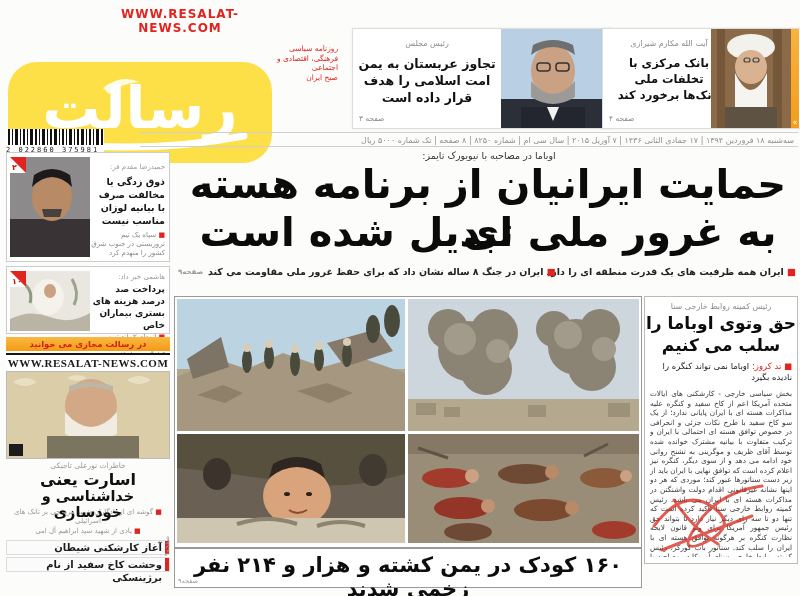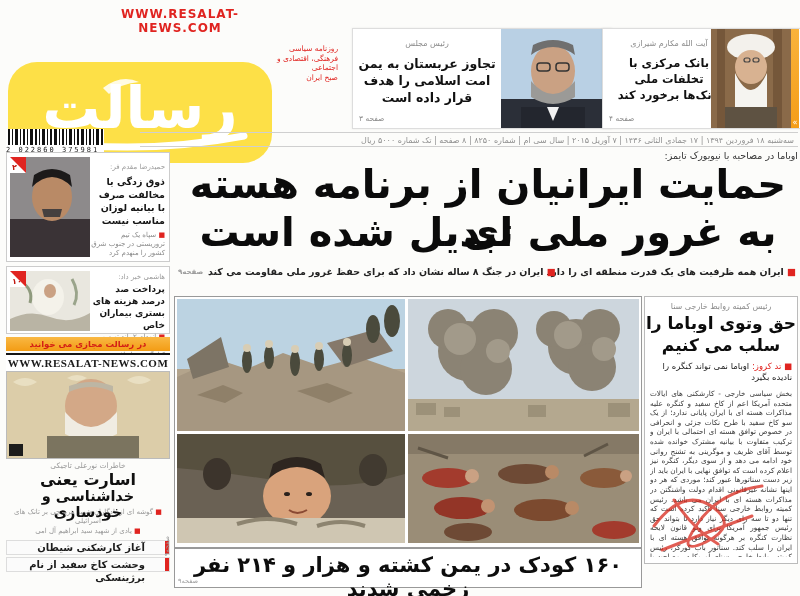--- a/index.html
+++ b/index.html
@@ -25,21 +25,21 @@
   .orange-strip{top:0;width:8px;height:99px;background:linear-gradient(#f9b33c,#f49d18);}
   .chev{position:absolute;bottom:1px;left:0;width:8px;text-align:center;color:#fff;font-size:8px;}
   .cardphoto{top:0;height:99px;}
 
   
   .dateline{left:140px;top:132px;width:658px;height:15px;border-top:1px solid #cfcfcf;border-bottom:1px solid #cfcfcf;color:#8f8f8f;font-size:8px;line-height:15px;text-align:right;padding-right:4px;box-sizing:border-box;}
   .barcode{left:6px;top:129px;width:98px;height:24px;background:#fff;}
   .barcode-digits{left:6px;top:146px;width:98px;font-size:7px;letter-spacing:2px;color:#222;font-family:"DejaVu Sans Mono",monospace;}
 
   
-  .lead-kicker{left:180px;top:150px;width:618px;text-align:right;font-size:9.5px;color:#333;}
+  .lead-kicker{left:180px;top:150px;width:618px;text-align:center;font-size:9.5px;color:#333;}
   .lead1{left:178px;top:160px;width:620px;text-align:center;font-size:40px;font-weight:bold;color:#0b0b0b;line-height:48px;}
   .lead2{left:178px;top:208px;width:620px;text-align:center;font-size:40px;font-weight:bold;color:#0b0b0b;line-height:48px;}
   .subrow{left:178px;top:266px;width:620px;height:18px;font-size:9.5px;font-weight:bold;color:#222;}
   .subrow .b{color:#e02420;}
   .sp-right{position:absolute;right:2px;top:0;margin-left:19px;}
   .sp-left{position:absolute;left:30px;top:0;}
   .sp-pref{position:absolute;left:0;top:2px;color:#999;font-size:7px;}
 
   
   .sbox{left:6px;width:164px;background:#fff;border:1px solid #ccc;box-sizing:border-box;}
@@ -52,21 +52,21 @@
   .corner{position:absolute;left:3px;top:4px;width:16px;height:16px;background:#fff;}
   .corner:before{content:"";position:absolute;right:0;top:0;border-left:8px solid transparent;border-top:8px solid #e02420;border-right:8px solid #e02420;border-bottom:8px solid transparent;}
   .corner span{position:absolute;left:2px;bottom:1px;font-size:8px;font-weight:bold;color:#c01810;}
   .obanner{left:6px;top:337px;width:164px;height:14px;background:linear-gradient(#f9b843,#f39c14);color:#d42015;font-weight:bold;font-size:8.5px;text-align:center;line-height:14px;}
   .webstrip{left:6px;top:353px;width:164px;height:16px;border-top:2px solid #161616;border-bottom:2px solid #161616;background:#fff;text-align:center;font-family:"Liberation Serif","DejaVu Serif",serif;font-weight:bold;font-size:11px;letter-spacing:.5px;line-height:16px;color:#1a1a1a;}
   .memoir-kicker{left:6px;top:461px;width:164px;text-align:center;color:#999;font-size:7.5px;}
   .memoir-h1{left:6px;top:470px;width:164px;text-align:center;font-weight:bold;font-size:16px;color:#101010;}
   .memoir-h2{left:6px;top:488px;width:164px;text-align:center;font-weight:bold;font-size:14.5px;color:#101010;}
   .memoir-note{left:8px;width:160px;text-align:center;color:#979797;font-size:7px;line-height:9px;}
   .memoir-note .b{color:#e02420;}
-  .lrow{left:6px;width:164px;height:15px;background:#fbfbfb;border:1px solid #ddd;box-sizing:border-box;font-weight:bold;font-size:10px;color:#1c1c1c;text-align:right;line-height:13px;padding-right:24px;}
+  .lrow{left:6px;width:164px;height:15px;background:#fbfbfb;border:1px solid #ddd;box-sizing:border-box;font-weight:bold;font-size:10px;color:#1c1c1c;text-align:right;line-height:13px;padding-right:7px;}
   .lrow:after{content:"";position:absolute;right:0;top:0;width:4px;height:13px;background:#e02420;}
 
   
   .montage{left:174px;top:296px;width:466px;height:250px;border:1px solid #999;background:#fff;}
   .bottom-head{left:174px;top:548px;width:466px;height:38px;border:1px solid #999;background:#fff;}
   .bottom-head .t{position:absolute;width:100%;top:4px;text-align:center;font-size:21px;font-weight:bold;color:#0d0d0d;}
   .vref{left:163px;top:556px;color:#999;font-size:6.5px;transform:rotate(-90deg);transform-origin:left top;}
 
   
   .rcol{left:644px;top:296px;width:154px;height:268px;background:#fff;border:1px solid #bbb;box-sizing:border-box;}

